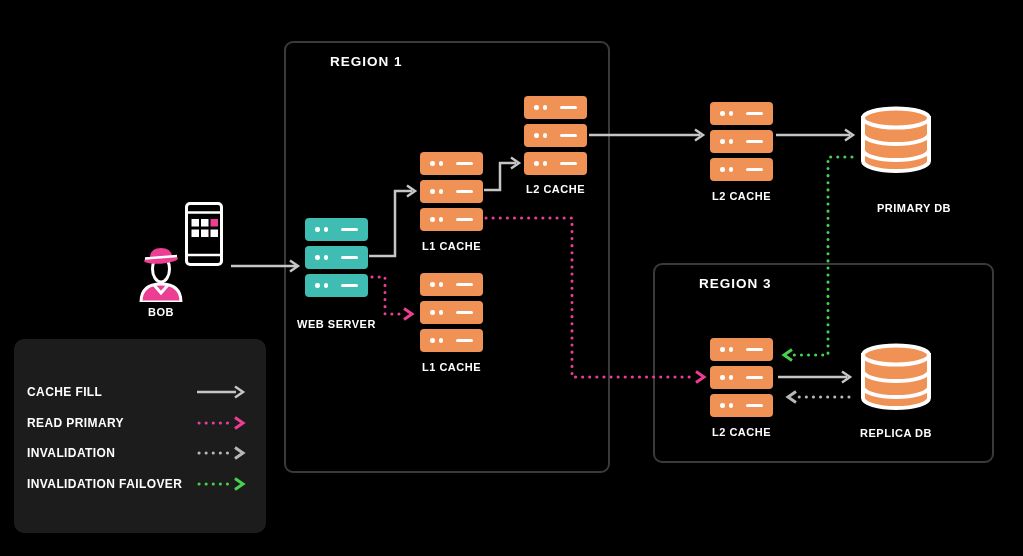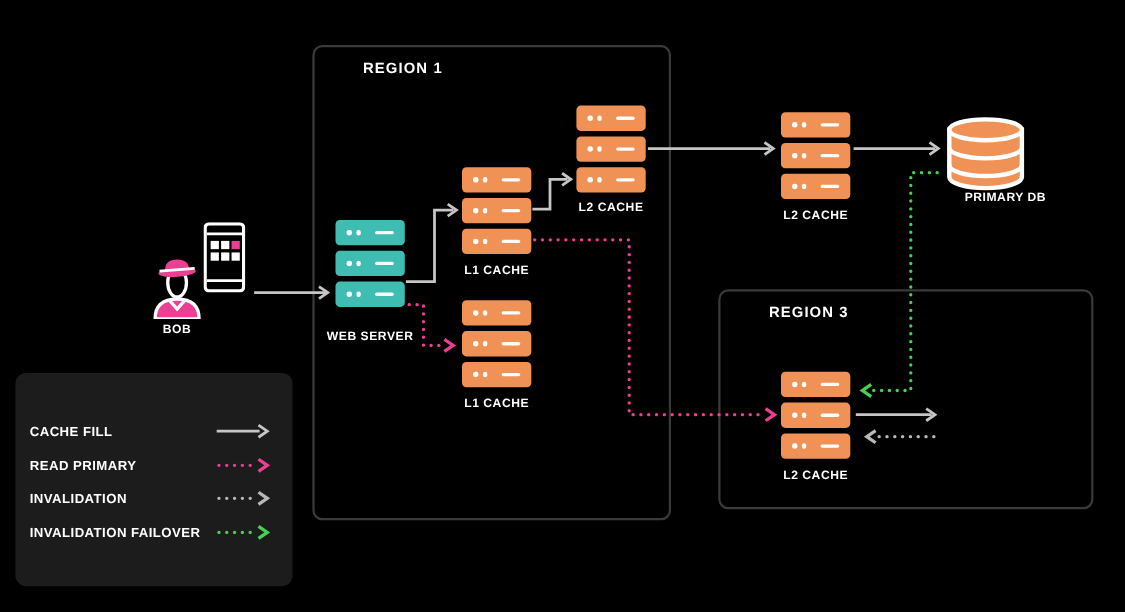--- a/index.html
+++ b/index.html
@@ -44,21 +44,21 @@
 
 <div class="canvas">
 
   <div class="region" style="left:284px;top:41px;width:326px;height:432px;">
     <div class="region-title">REGION 1</div>
   </div>
   <div class="region" style="left:653px;top:263px;width:341px;height:200px;">
     <div class="region-title">REGION 3</div>
   </div>
 
-  <div class="node" style="left:133px;top:232px;width:56px;text-decoration:underline;">
+  <div class="node" style="left:133px;top:244px;width:56px;text-decoration:underline;">
     <svg width="56" height="58" viewBox="0 0 56 58">
       <path d="M8,58 C8,45 16,40 28,40 C40,40 48,45 48,58 Z" fill="var(--pink)" stroke="#fff" stroke-width="3"></path>
       <path d="M21,41 L28,49 L35,41" fill="none" stroke="#fff" stroke-width="3"></path>
       <ellipse cx="28" cy="25" rx="8.5" ry="13" fill="#000" stroke="#fff" stroke-width="3"></ellipse>
       <path d="M17,14 Q17,4 28,4 Q39,4 39,14 Z" fill="var(--pink)"></path>
       <ellipse cx="28" cy="15.5" rx="17" ry="4.2" fill="var(--pink)" transform="rotate(-4 28 15.5)"></ellipse>
       <line x1="12" y1="14.5" x2="44" y2="12" stroke="#fff" stroke-width="2.5"></line>
     </svg>
     <div class="nlabel" style="top:62px;">BOB</div>
   </div>
@@ -69,21 +69,21 @@
       <line x1="3" y1="53" x2="35" y2="53" stroke="#fff" stroke-width="2.5"></line>
       <rect x="6.5" y="17" width="7.5" height="7.5" fill="#fff"></rect>
       <rect x="16" y="17" width="7.5" height="7.5" fill="#fff"></rect>
       <rect x="25.5" y="17" width="7.5" height="7.5" fill="var(--pink)"></rect>
       <rect x="6.5" y="27.5" width="7.5" height="7.5" fill="#fff"></rect>
       <rect x="16" y="27.5" width="7.5" height="7.5" fill="#fff"></rect>
       <rect x="25.5" y="27.5" width="7.5" height="7.5" fill="#fff"></rect>
     </svg>
   </div>
 
-  <div class="node" style="left:305px;top:200px;width:63px;">
+  <div class="node" style="left:305px;top:218px;width:63px;">
     <div class="stack">
       <div class="srow teal">
           <span class="sdot"></span>
           <span class="sdot"></span>
           <span class="sdash"></span>
         </div>
       <div class="srow teal">
           <span class="sdot"></span>
           <span class="sdot"></span>
           <span class="sdash"></span>
@@ -181,21 +181,21 @@
     <div class="nlabel" style="top:88px;">L2 CACHE</div>
   </div>
 
   <div class="node" style="left:858px;top:105px;width:76px;">
     <svg width="76" height="71" viewBox="0 0 76 71">
       <path class="db-body" d="M5,13 L5,56 A33,10 0 0 0 71,56 L71,13 Z"></path>
       <path class="db-arc" d="M5,29 A33,10 0 0 0 71,29"></path>
       <path class="db-arc" d="M5,45 A33,10 0 0 0 71,45"></path>
       <ellipse class="db-top" cx="38" cy="13" rx="33" ry="9.5"></ellipse>
     </svg>
-    <div class="nlabel" style="top:69px;padding-left:36px;">PRIMARY DB</div>
+    <div class="nlabel" style="top:97px;padding-left:36px;">PRIMARY DB</div>
   </div>
 
   <div class="node" style="left:710px;top:338px;width:63px;">
     <div class="stack">
       <div class="srow">
           <span class="sdot"></span>
           <span class="sdot"></span>
           <span class="sdash"></span>
         </div>
       <div class="srow">
@@ -205,20 +205,29 @@
         </div>
       <div class="srow">
           <span class="sdot"></span>
           <span class="sdot"></span>
           <span class="sdash"></span>
         </div>
     </div>
     <div class="nlabel" style="top:88px;">L2 CACHE</div>
   </div>
 
+  <div class="node" style="left:858px;top:342px;width:76px;">
+    <svg width="76" height="71" viewBox="0 0 76 71">
+      <path class="db-body" d="M5,13 L5,56 A33,10 0 0 0 71,56 L71,13 Z"></path>
+      <path class="db-arc" d="M5,29 A33,10 0 0 0 71,29"></path>
+      <path class="db-arc" d="M5,45 A33,10 0 0 0 71,45"></path>
+      <ellipse class="db-top" cx="38" cy="13" rx="33" ry="9.5"></ellipse>
+    </svg>
+    <div class="nlabel" style="top:85px;">REPLICA DB</div>
+  </div>
 
   <svg class="overlay" width="1023" height="556" viewBox="0 0 1023 556">
 
     <path class="ln c-solid" d="M231,266 H296"></path>
     <polyline class="head c-solid" points="290,260.5 298,266 290,271.5"></polyline>
     <path class="ln c-solid" d="M369,256 H395 V191 H412"></path>
     <polyline class="head c-solid" points="407,185.5 415,191 407,196.5"></polyline>
     <path class="ln c-solid" d="M484,190 H500 V163 H516"></path>
     <polyline class="head c-solid" points="511,157.5 519,163 511,168.5"></polyline>
     <path class="ln c-solid" d="M589,135 H700"></path>

